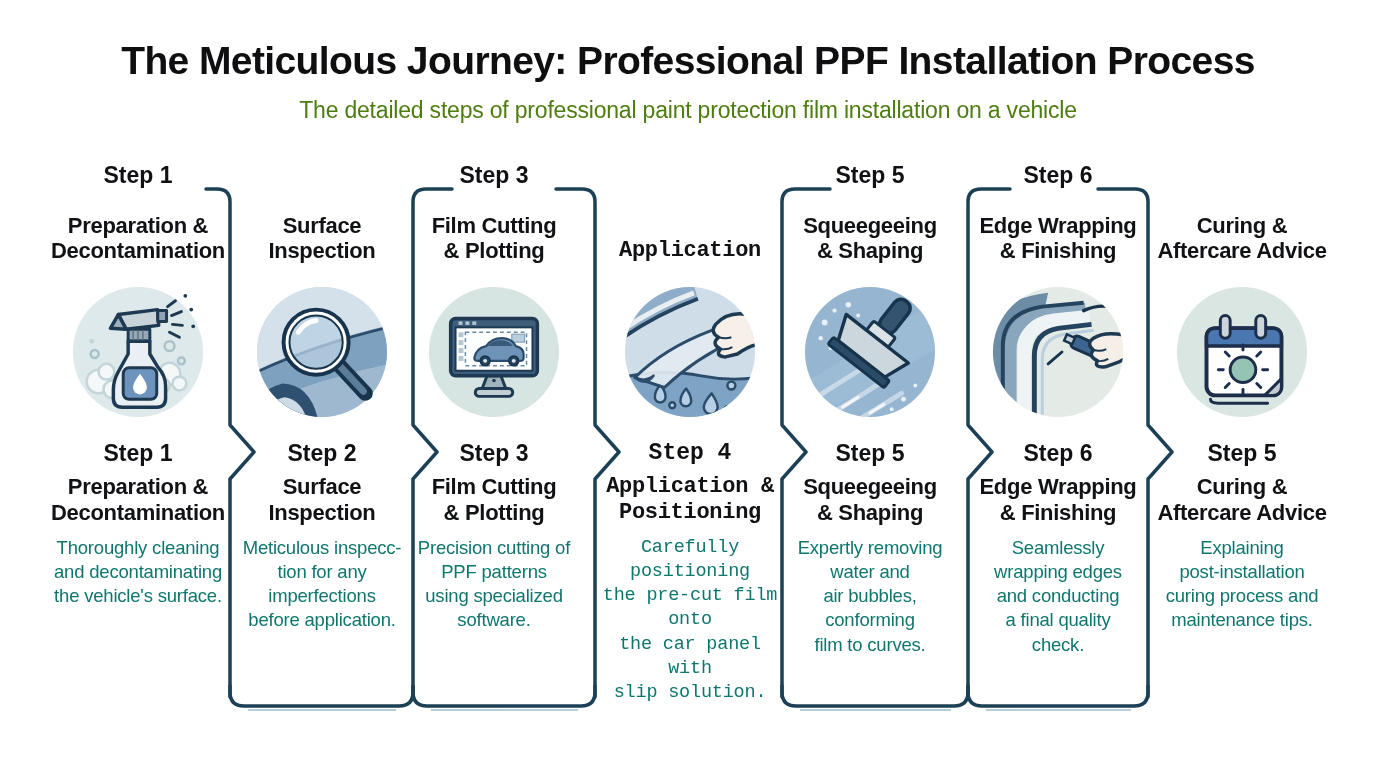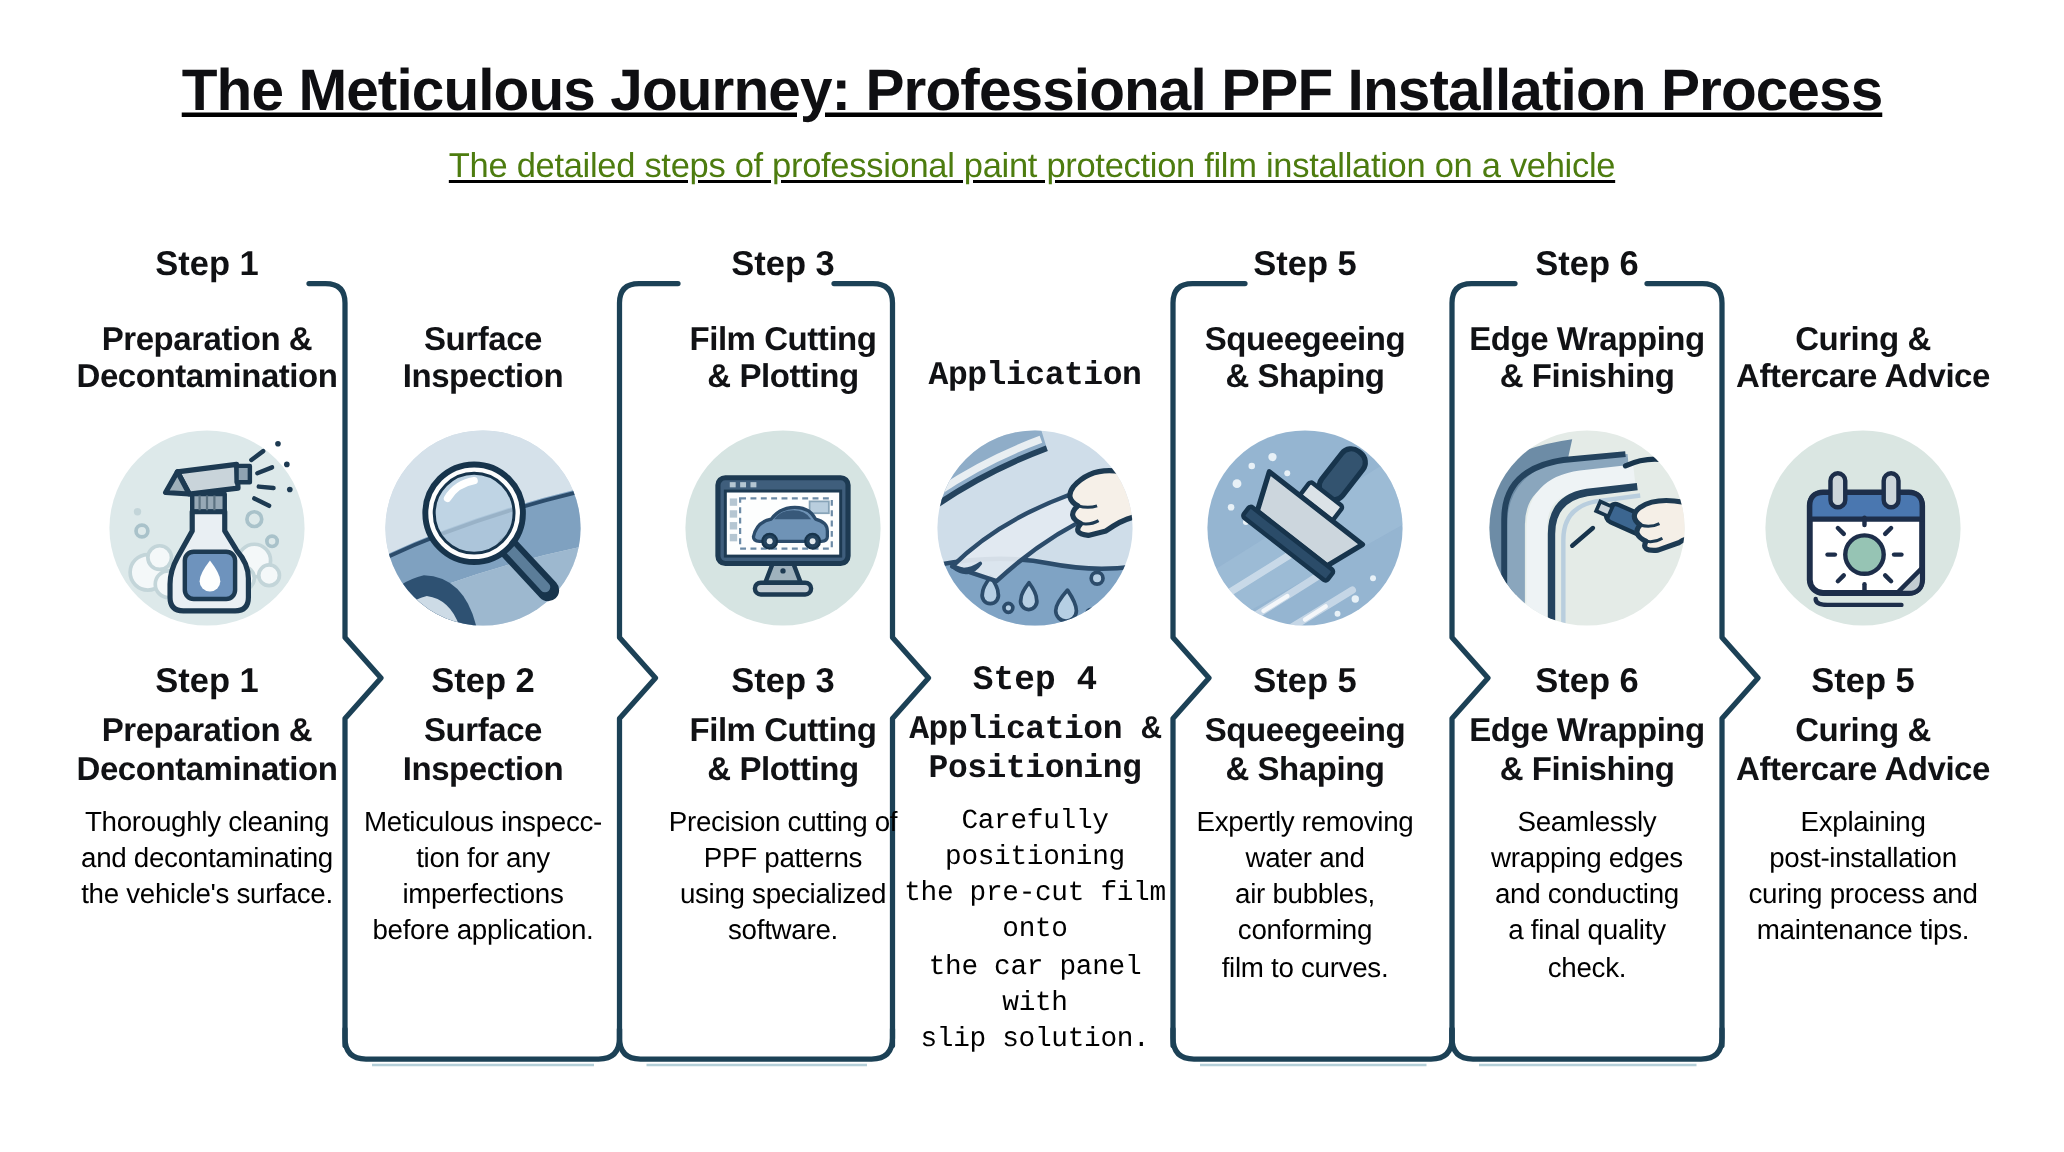--- a/index.html
+++ b/index.html
@@ -1,20 +1,20 @@
 <!DOCTYPE html>
 <html><head>
 <meta charset="utf-8">
 <style>
   html,body{margin:0;padding:0;background:#ffffff;}
   .page{
     position:relative;width:1376px;height:768px;background:#ffffff;
     font-family:"Liberation Sans","DejaVu Sans",sans-serif;overflow:hidden;
   }
-  .header{position:absolute;left:0;top:40px;width:1376px;text-align:center;text-decoration:underline;}
+  .header{position:absolute;left:0;top:40px;width:1376px;text-align:center;}
   .main-title{
     font-size:39px;font-weight:bold;color:#0f0f12;letter-spacing:-0.6px;
     margin:0;line-height:1.1;
   }
   .sub-title{
     font-size:23px;color:#4d7c0f;margin:14px 0 0 0;font-weight:400;letter-spacing:-0.2px;
   }
   .frame-svg{position:absolute;left:0;top:0;z-index:0;}
   .col{
     position:absolute;top:163px;width:184px;text-align:center;z-index:1;
@@ -29,24 +29,24 @@
     font-size:22px;font-weight:bold;color:#111215;line-height:1.14;
     white-space:pre-line;letter-spacing:-0.3px;
   }
   .icon-wrap{margin-top:20px;width:138px;height:138px;}
   .step-label{margin-top:20px;font-size:23px;font-weight:bold;color:#101114;line-height:1.1;}
   .step-title{
     margin-top:8px;font-size:22px;font-weight:bold;color:#111215;line-height:1.16;
     white-space:pre-line;letter-spacing:-0.3px;
   }
   .desc{
-    margin-top:11px;font-size:18.5px;color:#000000;line-height:1.3;
+    margin-top:11px;font-size:18.5px;color:#0f766e;line-height:1.3;
     white-space:pre-line;letter-spacing:-0.2px;
   }
-  .c0{left:46px;}.c1{left:230px;}.c2{left:418px;padding-left:12px;}.c3{left:598px;font-family:Liberation Mono, monospace;}
+  .c0{left:46px;}.c1{left:230px;}.c2{left:390px;padding-left:12px;}.c3{left:598px;font-family:Liberation Mono, monospace;}
   .c4{left:778px;}.c5{left:966px;}.c6{left:1150px;}
 </style>
 </head>
 <body>
 
 <div class="page">
 
   <svg class="frame-svg" width="1376" height="768" viewBox="0 0 1376 768">
     <g fill="none" stroke="#1c4156" stroke-width="3.5" stroke-linecap="round" stroke-linejoin="round">
 

